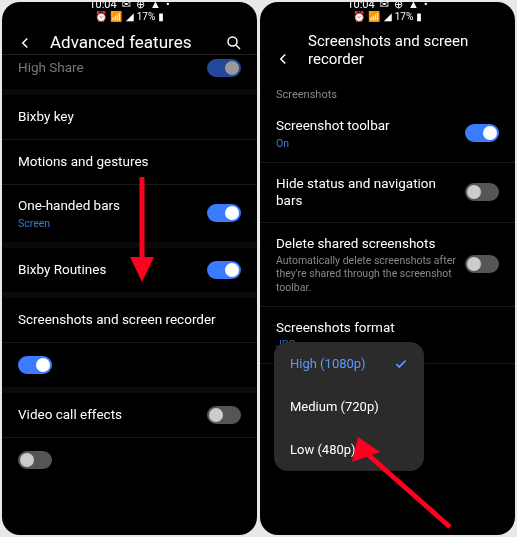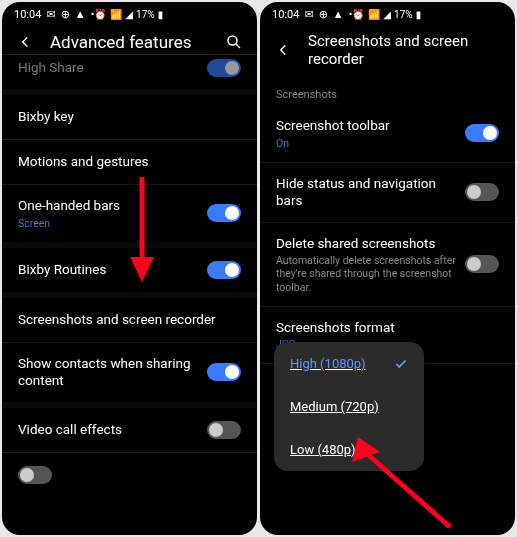--- a/index.html
+++ b/index.html
@@ -20,31 +20,32 @@
     width: 255px;
     height: 533px;
     background: #000;
     border-radius: 18px;
     overflow: hidden;
     position: relative;
     color: #fff;
   }
   .status-bar {
     display: flex;
-    justify-content: flex-start;
+    justify-content: flex-end;
     align-items: center;
     padding: 4px 12px 2px;
     font-size: 11px;
     height: 22px;
+    flex-direction: column;
   }
   .status-left { display: flex; align-items: center; gap: 5px; }
   .status-right { display: flex; align-items: center; gap: 3px; font-size: 10px;}
   .header {
     display: flex;
-    align-items: center;
+    align-items: flex-end;
     padding: 8px 14px 10px;
     gap: 16px;
   }
   .header-title { font-size: 17px; font-weight: 400; flex: 1; }
   .search-ico { width: 18px; height: 18px; }
   .content { padding: 0; }
   .row {
     padding: 12px 16px;
     display: flex;
     align-items: center;
@@ -79,21 +80,20 @@
     margin-top: -8px;
   }
   .dropdown {
     position: absolute;
     left: 14px;
     width: 150px;
     background: #2b2b2b;
     border-radius: 14px;
     overflow: hidden;
     box-shadow: 0 4px 16px rgba(0,0,0,.6);
-    text-decoration: underline;
   }
   .dd-item {
     padding: 14px 16px;
     font-size: 13px;
     display: flex;
     justify-content: space-between;
     align-items: center;
   }
   .dd-item.sel { color: #5a9aff; }
   .check { width: 14px; height: 14px; }
@@ -171,23 +171,20 @@
         <div class="row-title">Bixby Routines</div>
         <div class="toggle on"></div>
       </div>
       <div class="divider"></div>
 
       <div class="row">
         <div class="row-title">Screenshots and screen recorder</div>
       </div>
       <div class="thin-div"></div>
       <div class="row">
-        <div class="row-text">
-            <div class="row-title">Show contacts when sharing content</div>
-          </div>
         <div class="toggle on"></div>
       </div>
       <div class="divider"></div>
 
       <div class="row">
         <div class="row-title">Video call effects</div>
         <div class="toggle off"></div>
       </div>
       <div class="thin-div"></div>
       <div class="row">

